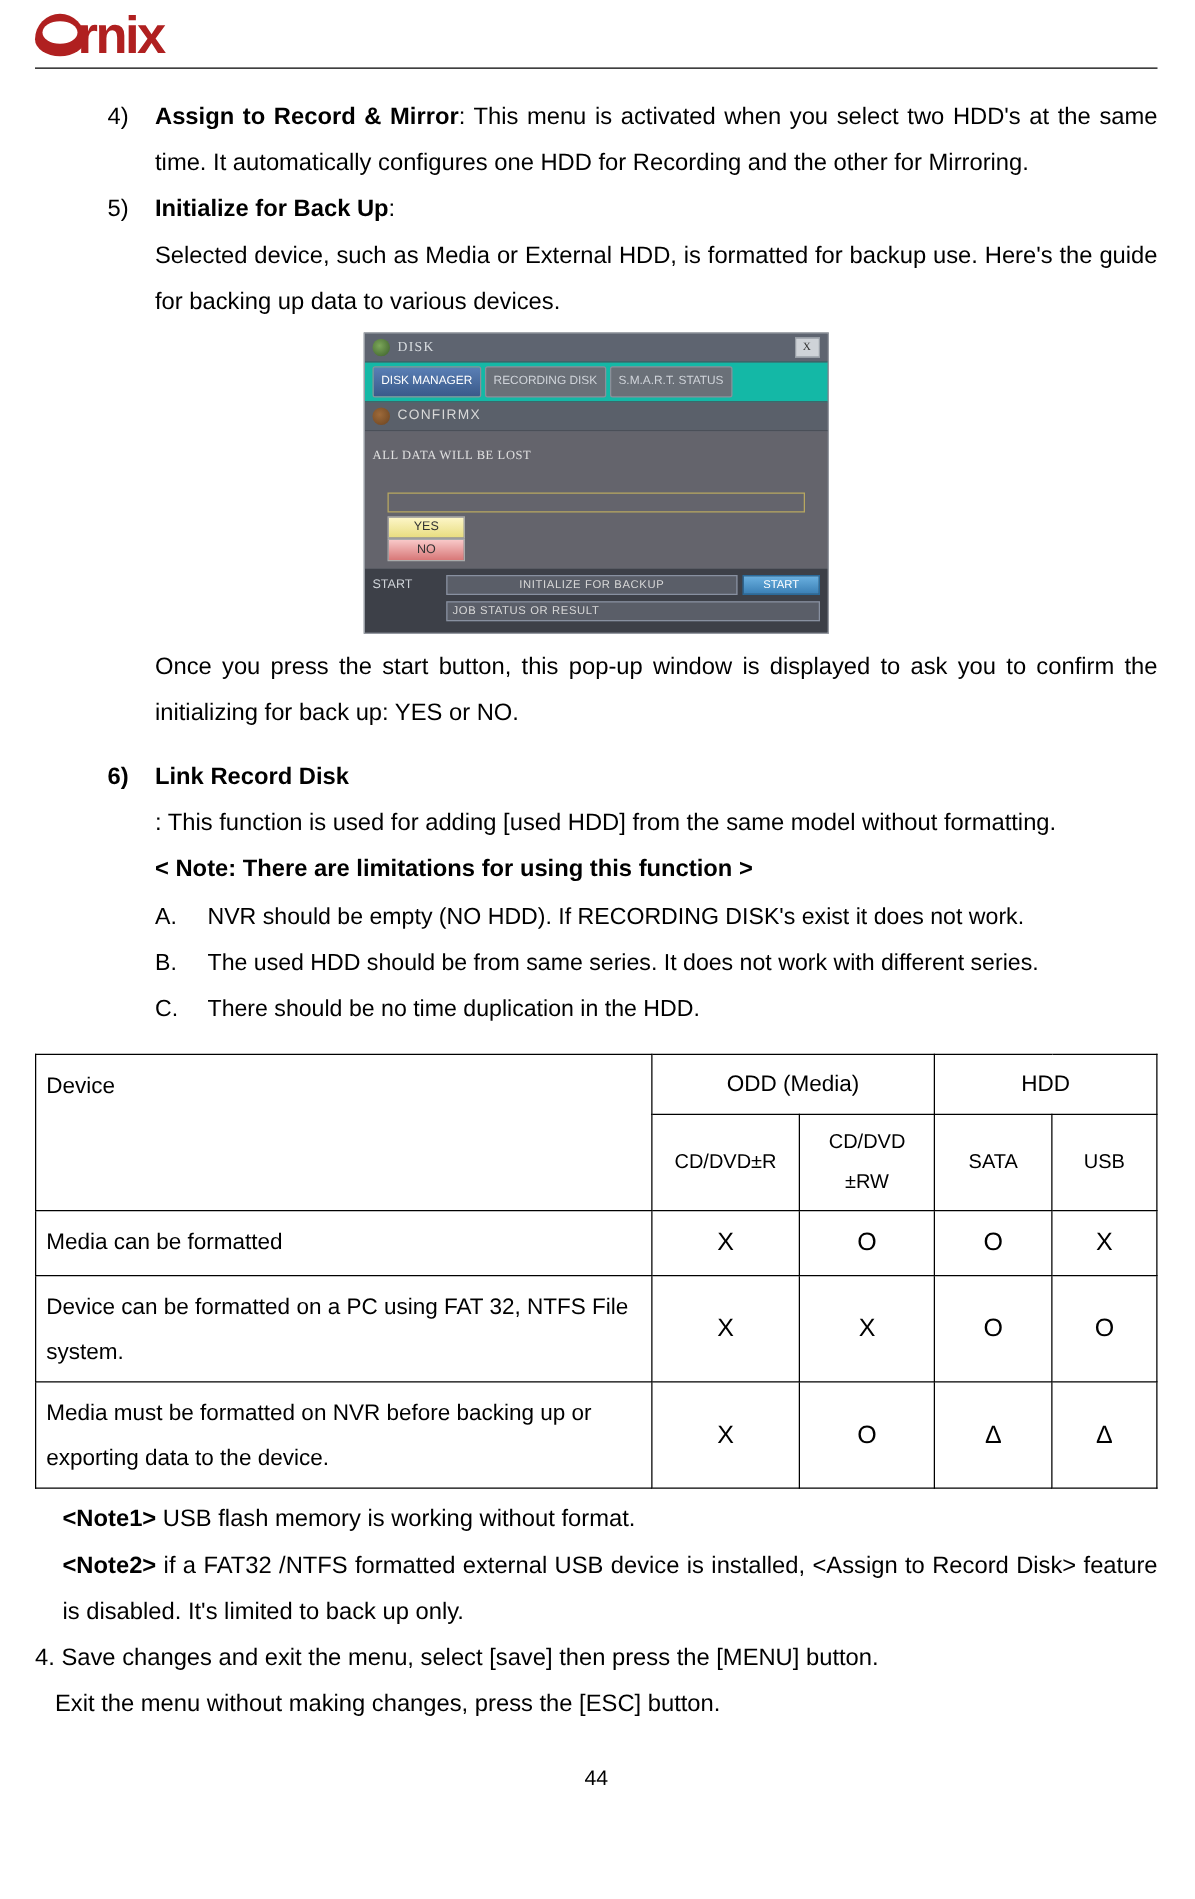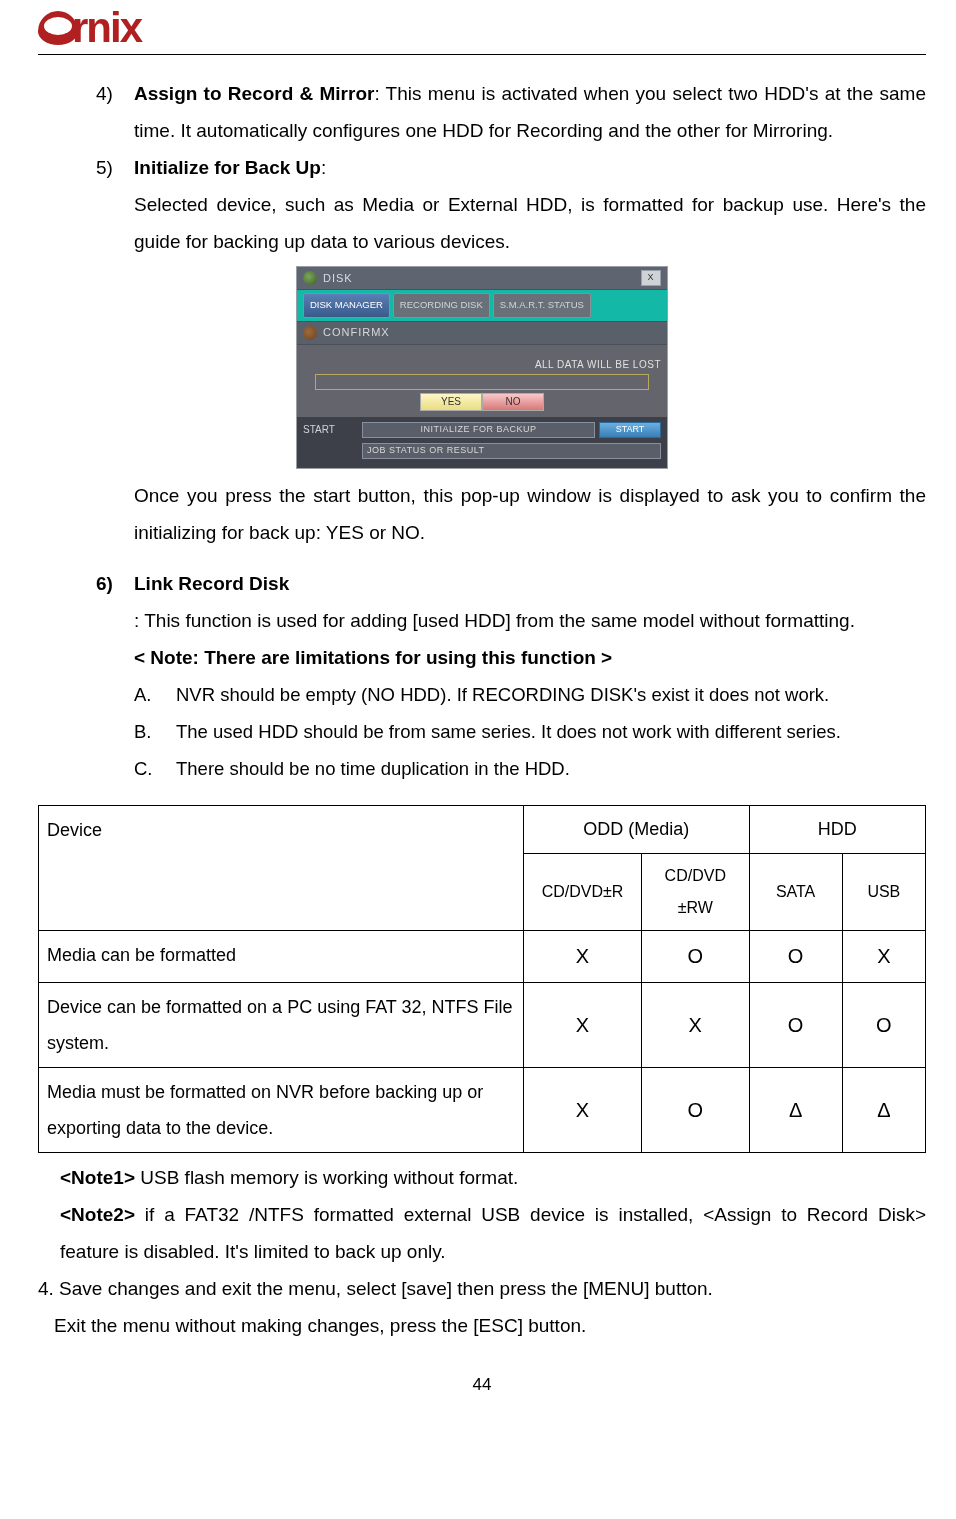--- a/index.html
+++ b/index.html
@@ -4,21 +4,21 @@
   <style>
     body {
       font-family: Arial, Helvetica, sans-serif;
       margin: 0;
       padding: 0;
       background: #fff;
       color: #000;
       width: 956px;
     }
     .page {
-      padding: 0 30px 30px 38px;
+      padding: 0 30px 30px 28px;
     }
     .logo {
       font-family: "Arial Black", Arial, sans-serif;
       font-size: 42px;
       font-weight: 900;
       color: #b02020;
       letter-spacing: -2px;
       padding: 4px 0 2px 0;
       display: flex;
       align-items: center;
@@ -87,20 +87,21 @@
     }
     .inner-titlebar {
       display: flex;
       align-items: center;
       height: 22px;
       background: #5e6470;
       color: #d8dce0;
       padding: 0 6px;
       font-size: 11px;
       letter-spacing: 1px;
+      font-family: Liberation Serif, serif;
     }
     .inner-titlebar .icon {
       width: 14px; height: 14px;
       background: radial-gradient(circle at 40% 40%, #7ca75a, #3a5d29);
       border-radius: 50%;
       margin-right: 6px;
     }
     .inner-titlebar .close, .inner-tabs .close {
       margin-left: auto;
       width: 18px; height: 14px;
@@ -146,37 +147,39 @@
       width: 14px; height: 14px;
       background: radial-gradient(circle at 40% 40%, #9e6a3a, #6a4320);
       border-radius: 50%;
       margin-right: 6px;
     }
     .inner-body {
       padding: 10px 6px 6px 6px;
       background: #64646c;
     }
     .inner-warn {
-      text-align: right;
+      text-align: left;
       font-size: 10px;
       color: #e0e0e0;
       letter-spacing: 0.5px;
-      margin-bottom: 0;
+      margin-bottom: 20px;
+      font-family: Liberation Serif, serif;
     }
     .inner-progress {
       height: 14px;
       border: 1px solid #b8a860;
       background: #64646c;
       margin: 0 12px 3px 12px;
     }
     .inner-yesno {
       display: flex;
       justify-content: center;
       gap: 0;
       margin: 0 12px;
+      flex-direction: column;
     }
     .inner-yes, .inner-no {
       width: 60px;
       height: 16px;
       border: 1px solid #aaa;
       text-align: center;
       font-size: 10px;
       line-height: 15px;
     }
     .inner-yes {

